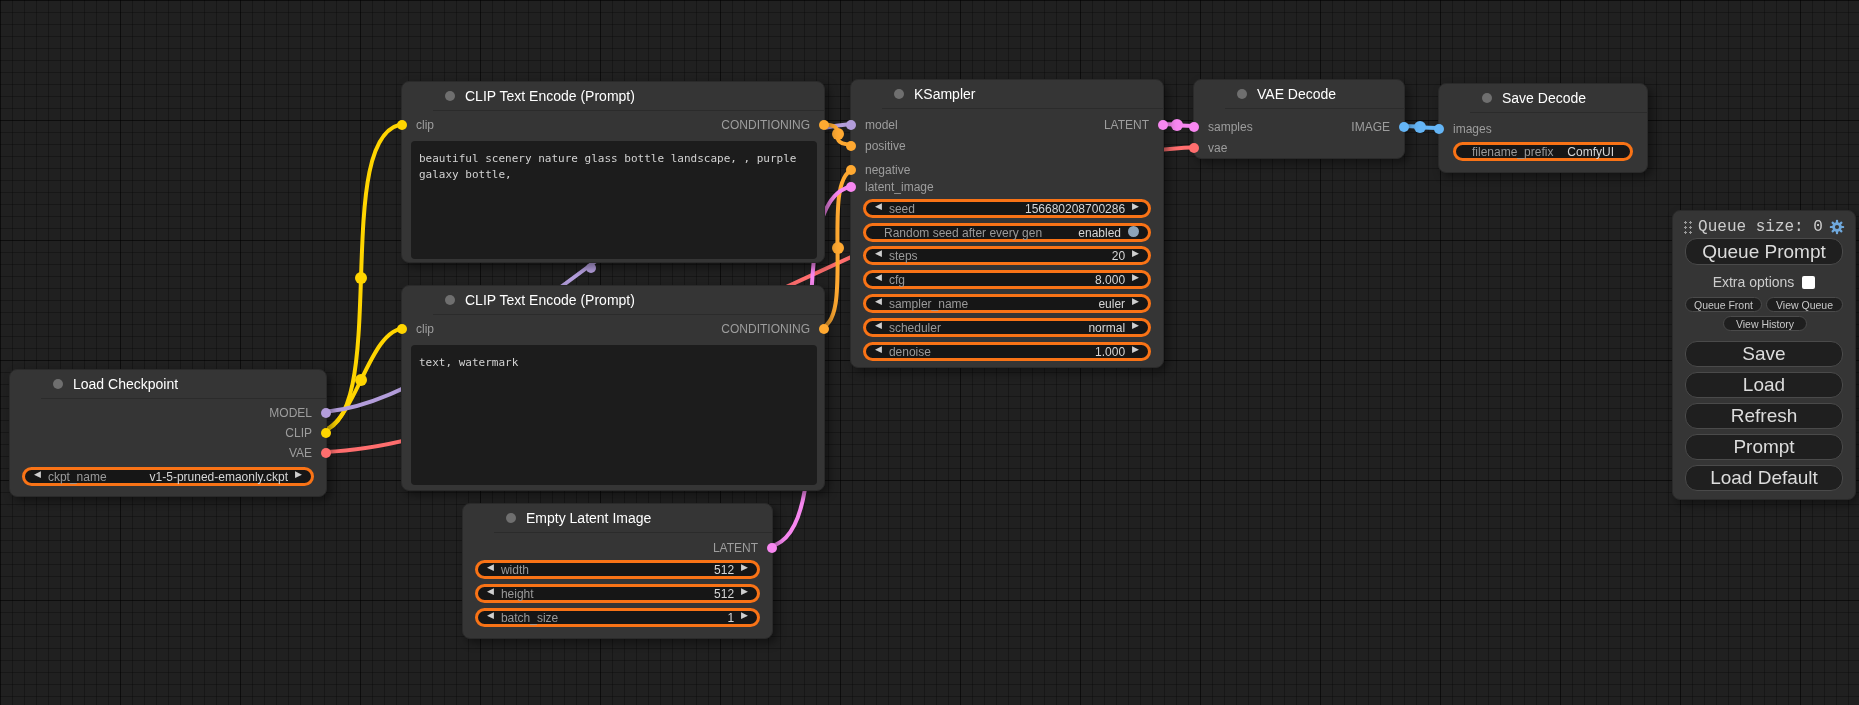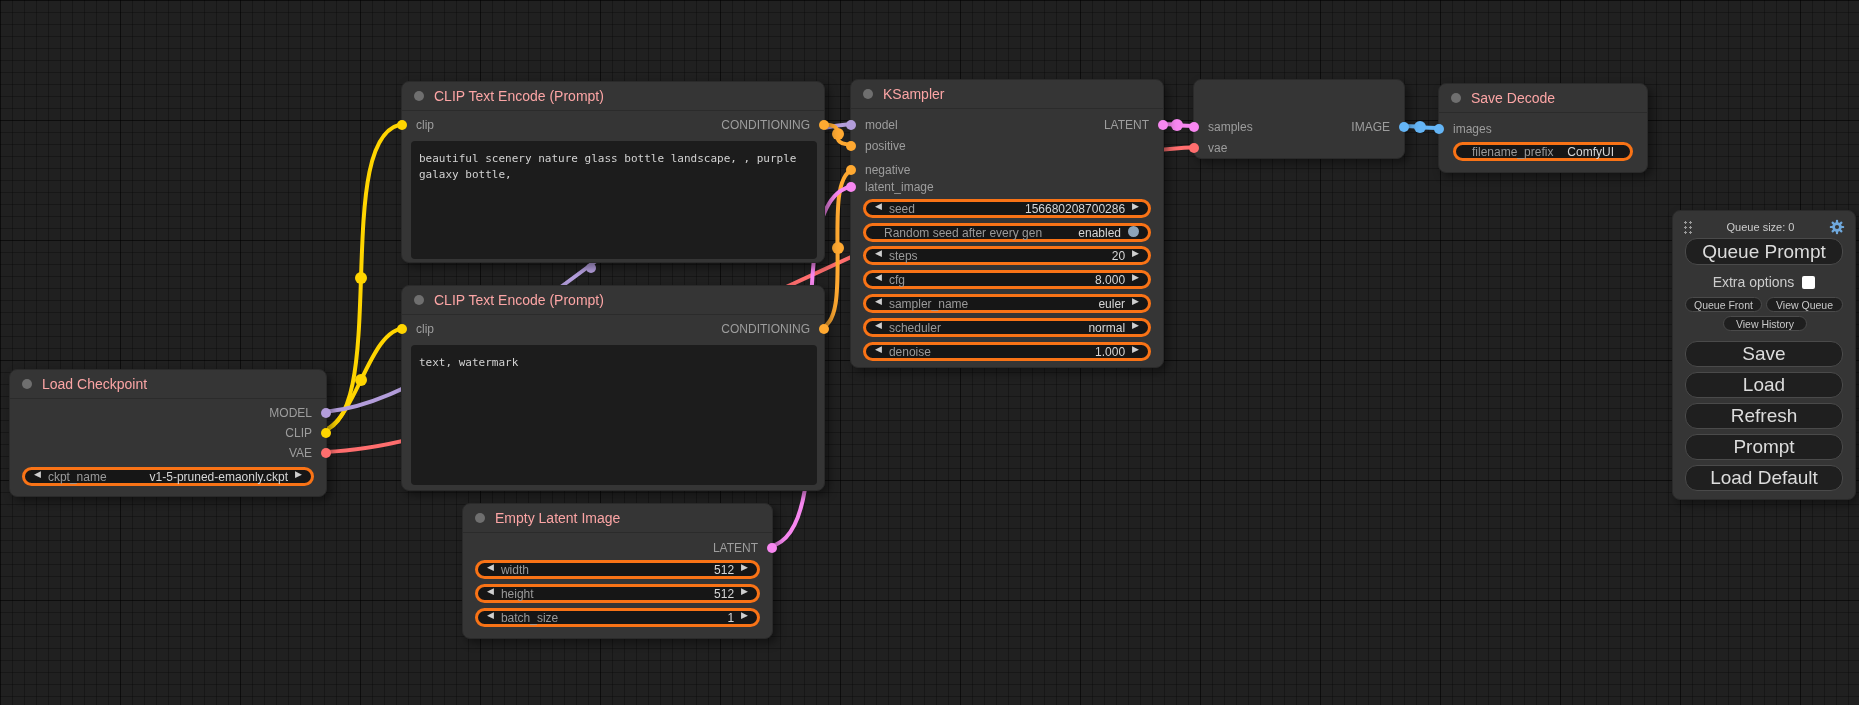--- a/index.html
+++ b/index.html
@@ -15,21 +15,21 @@
     background-size:120px 120px,120px 120px,12px 12px,12px 12px;
   }
   #wires{position:absolute;left:0;top:0;z-index:1;}
   .node{
     position:absolute;z-index:2;background:#353535;border-radius:8px;
     border:1px solid #2a2a2a;box-shadow:4px 4px 10px rgba(0,0,0,0.45);
     box-sizing:border-box;
   }
   .node-title{
     height:28px;display:flex;align-items:center;gap:10px;padding:0 12px;
-    color:#fca5a5;font-size:14px;border-bottom:1px solid #2b2b2b;white-space:nowrap;
+    color:#ffffff;font-size:14px;border-bottom:1px solid #2b2b2b;white-space:nowrap;margin-left:31px;
   }
   .title-dot{width:10px;height:10px;border-radius:50%;background:#6f6f6f;flex:0 0 auto;}
   .row{position:absolute;left:0;right:0;height:20px;display:flex;align-items:center;}
   .port-label{font-size:12px;color:#9d9d9d;white-space:nowrap;}
   .in-label{margin-left:14px;}
   .out-label{margin-left:auto;margin-right:14px;}
   .dot{position:absolute;width:10px;height:10px;border-radius:50%;top:50%;margin-top:-5px;}
   .dot.in{left:-5px;} .dot.out{right:-5px;}
   .c-model{background:#B39DDB;} .c-clip{background:#FFD500;} .c-vae{background:#FF6E6E;}
   .c-cond{background:#FFA931;} .c-latent{background:#F787F0;} .c-image{background:#64B5F6;}
@@ -46,21 +46,21 @@
     position:absolute;background:#1c1c1c;border-radius:4px;padding:10px 8px;box-sizing:border-box;
     font-family:"DejaVu Sans Mono",monospace;font-size:11px;line-height:1.45;color:#d2d2d2;
     white-space:pre-wrap;word-break:break-word;overflow:hidden;
   }
   
   #queue-panel{
     position:absolute;z-index:3;background:#353535;border-radius:8px;
     border:1px solid #2a2a2a;box-shadow:4px 4px 10px rgba(0,0,0,0.45);box-sizing:border-box;
   }
   .qp-header{position:absolute;left:0;right:0;top:4px;height:24px;display:flex;align-items:center;padding:0 10px;}
-  .qp-title{flex:1;text-align:center;color:#cccccc;font-size:11px;}
+  .qp-title{flex:1;text-align:center;color:#cccccc;font-size:16px;font-family:Liberation Mono, monospace;}
   .drag-dots{
     width:9px;height:15px;flex:0 0 auto;
     background-image:radial-gradient(circle,#9a9a9a 1.2px,transparent 1.4px);
     background-size:5px 5px;background-position:0 0;
   }
   .qbtn{
     position:absolute;left:12px;right:12px;height:27px;background:#1f1f1f;
     border:1px solid #4a4a4a;border-radius:12px;color:#dcdcdc;
     display:flex;align-items:center;justify-content:center;box-sizing:border-box;
     font-family:"Liberation Sans",sans-serif;cursor:pointer;
@@ -209,20 +209,24 @@
   </div>
   <div class="widget" style="left:12px;right:12px;top:262px;">
     <span class="arrow">◀</span>
     <span class="w-label">denoise</span>
     <span class="w-value">1.000</span>
     <span class="arrow">▶</span>
   </div>
 </div>
 
 <div class="node" style="left:1193px;top:79px;width:212px;height:80px;">
+  <div class="node-title">
+    <span class="title-dot"></span>
+    <span>VAE Decode</span>
+  </div>
   <div class="row" style="top:37px;">
     <span class="dot in c-latent"></span>
     <span class="port-label in-label">samples</span>
     <span class="port-label out-label">IMAGE</span>
     <span class="dot out c-image"></span>
   </div>
   <div class="row" style="top:58px;">
     <span class="dot in c-vae"></span>
     <span class="port-label in-label">vae</span>
   </div>

